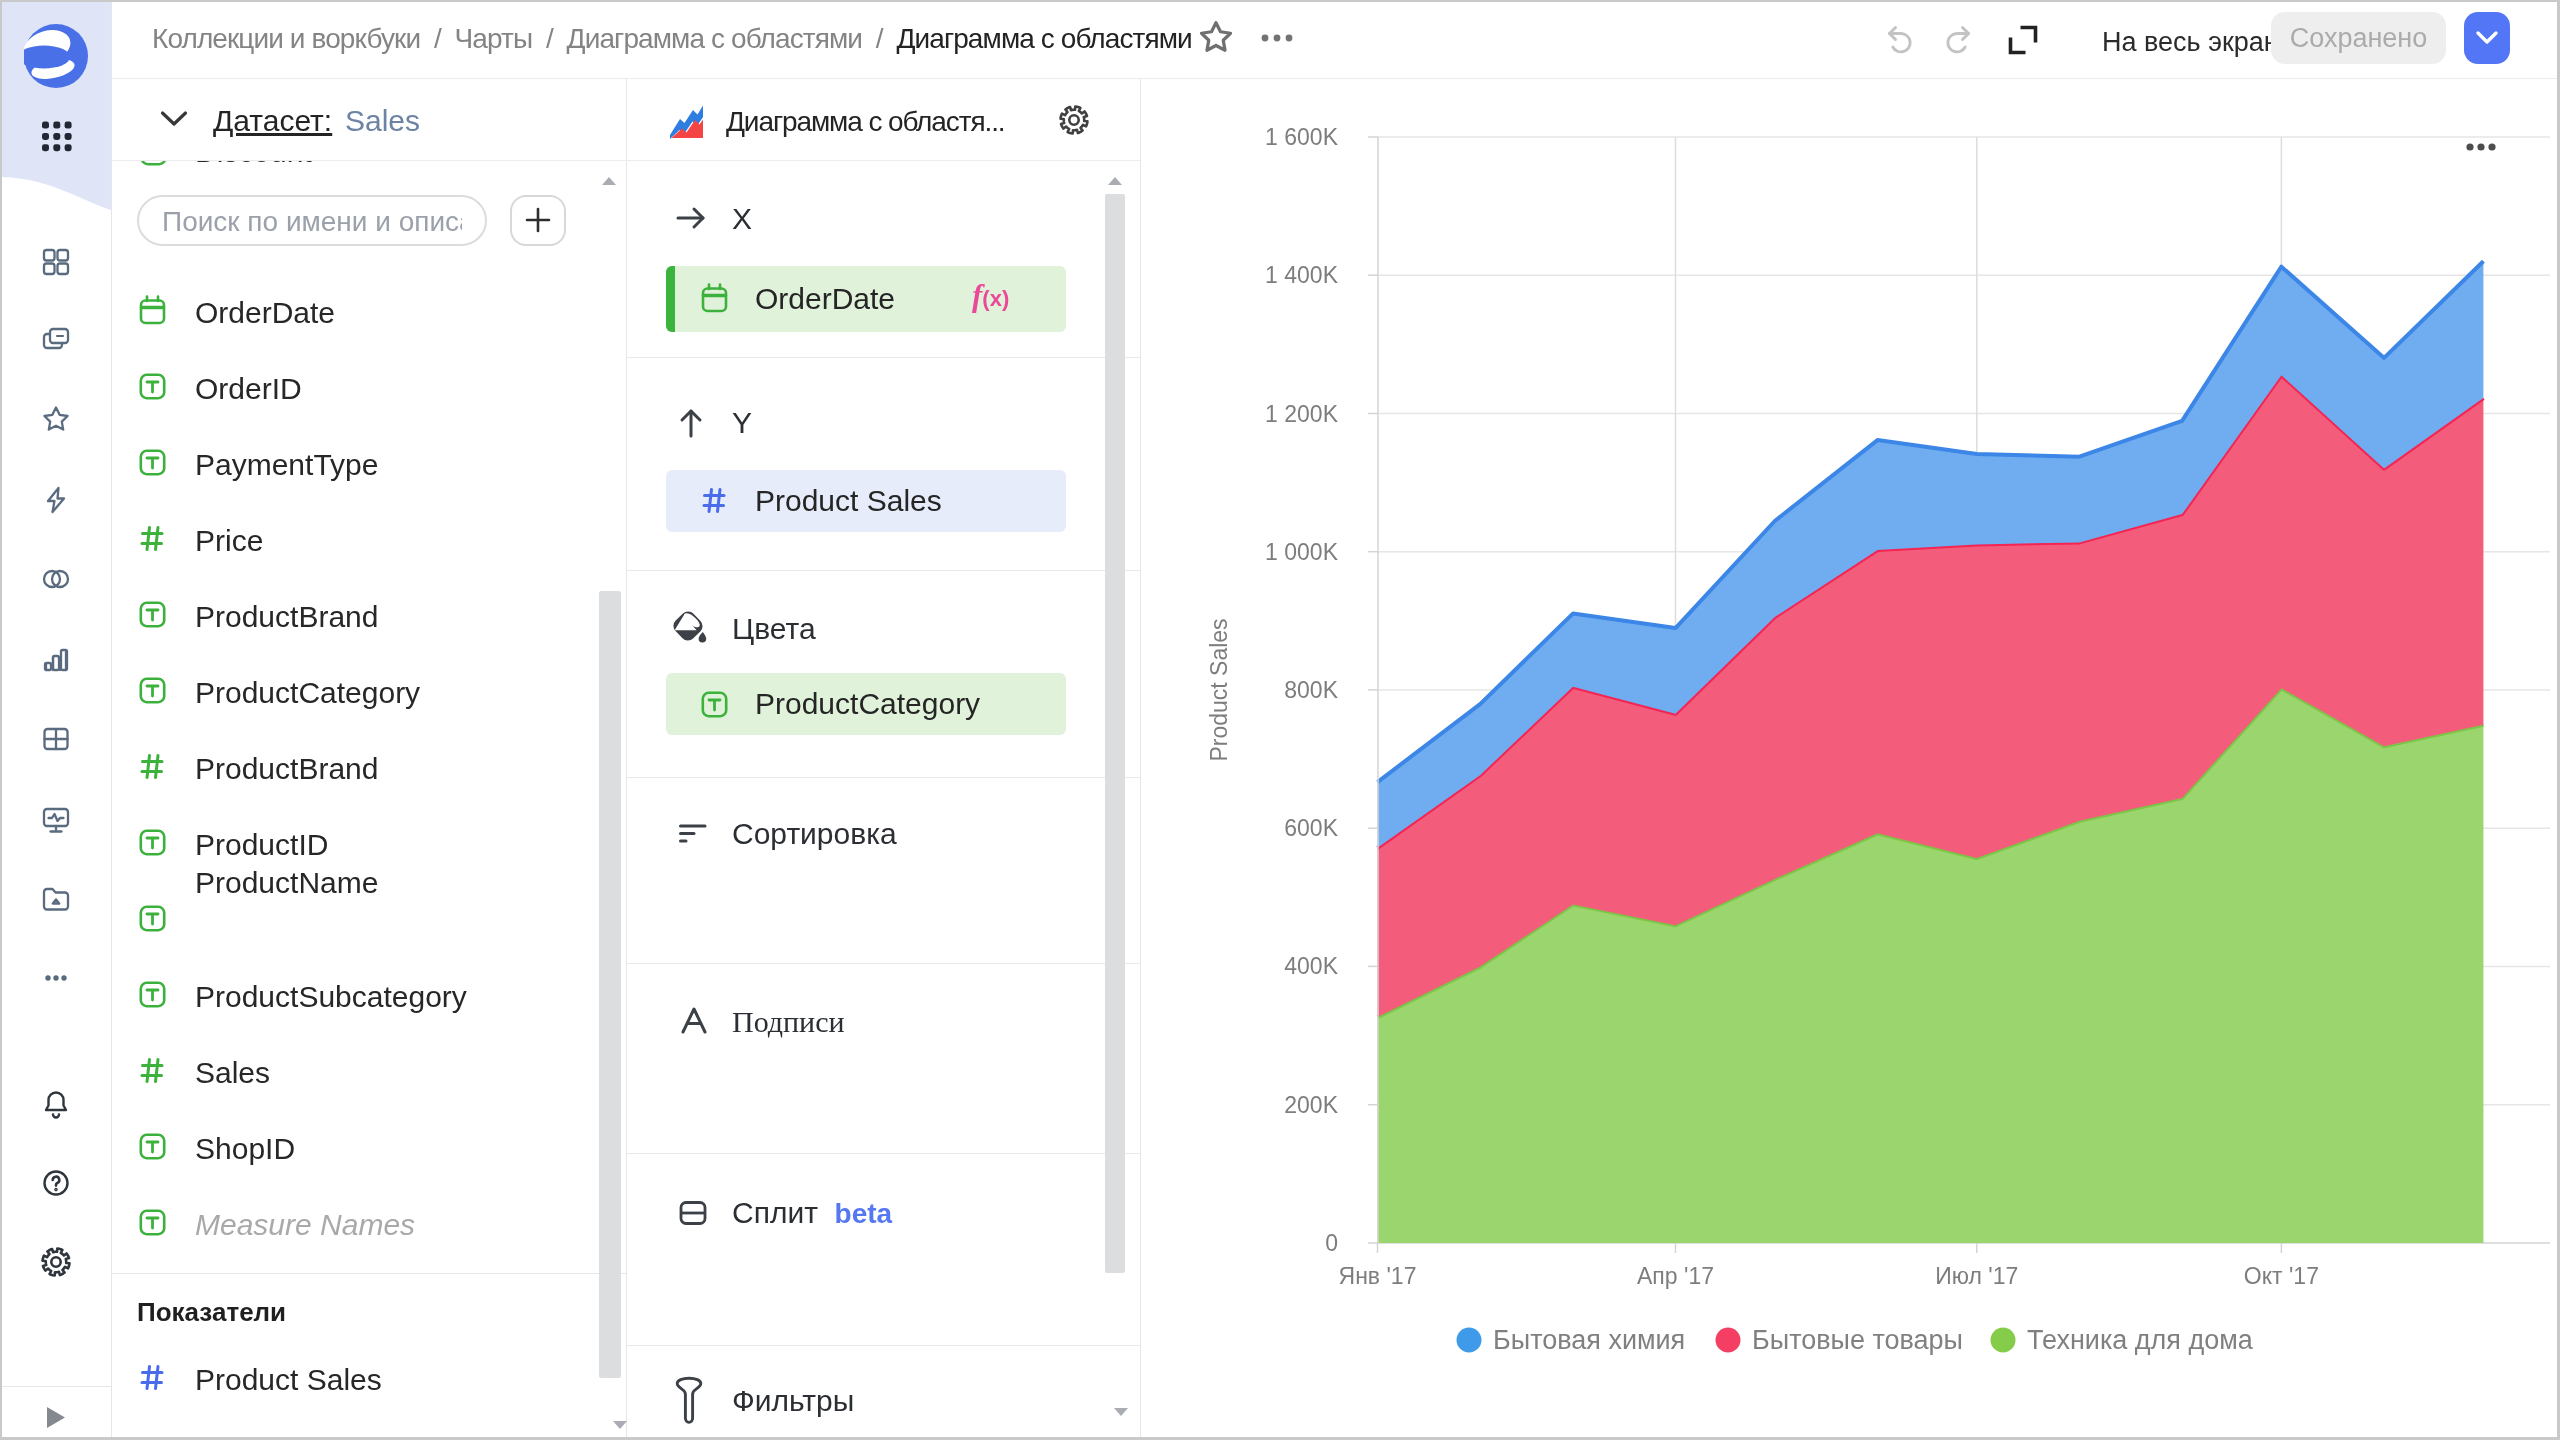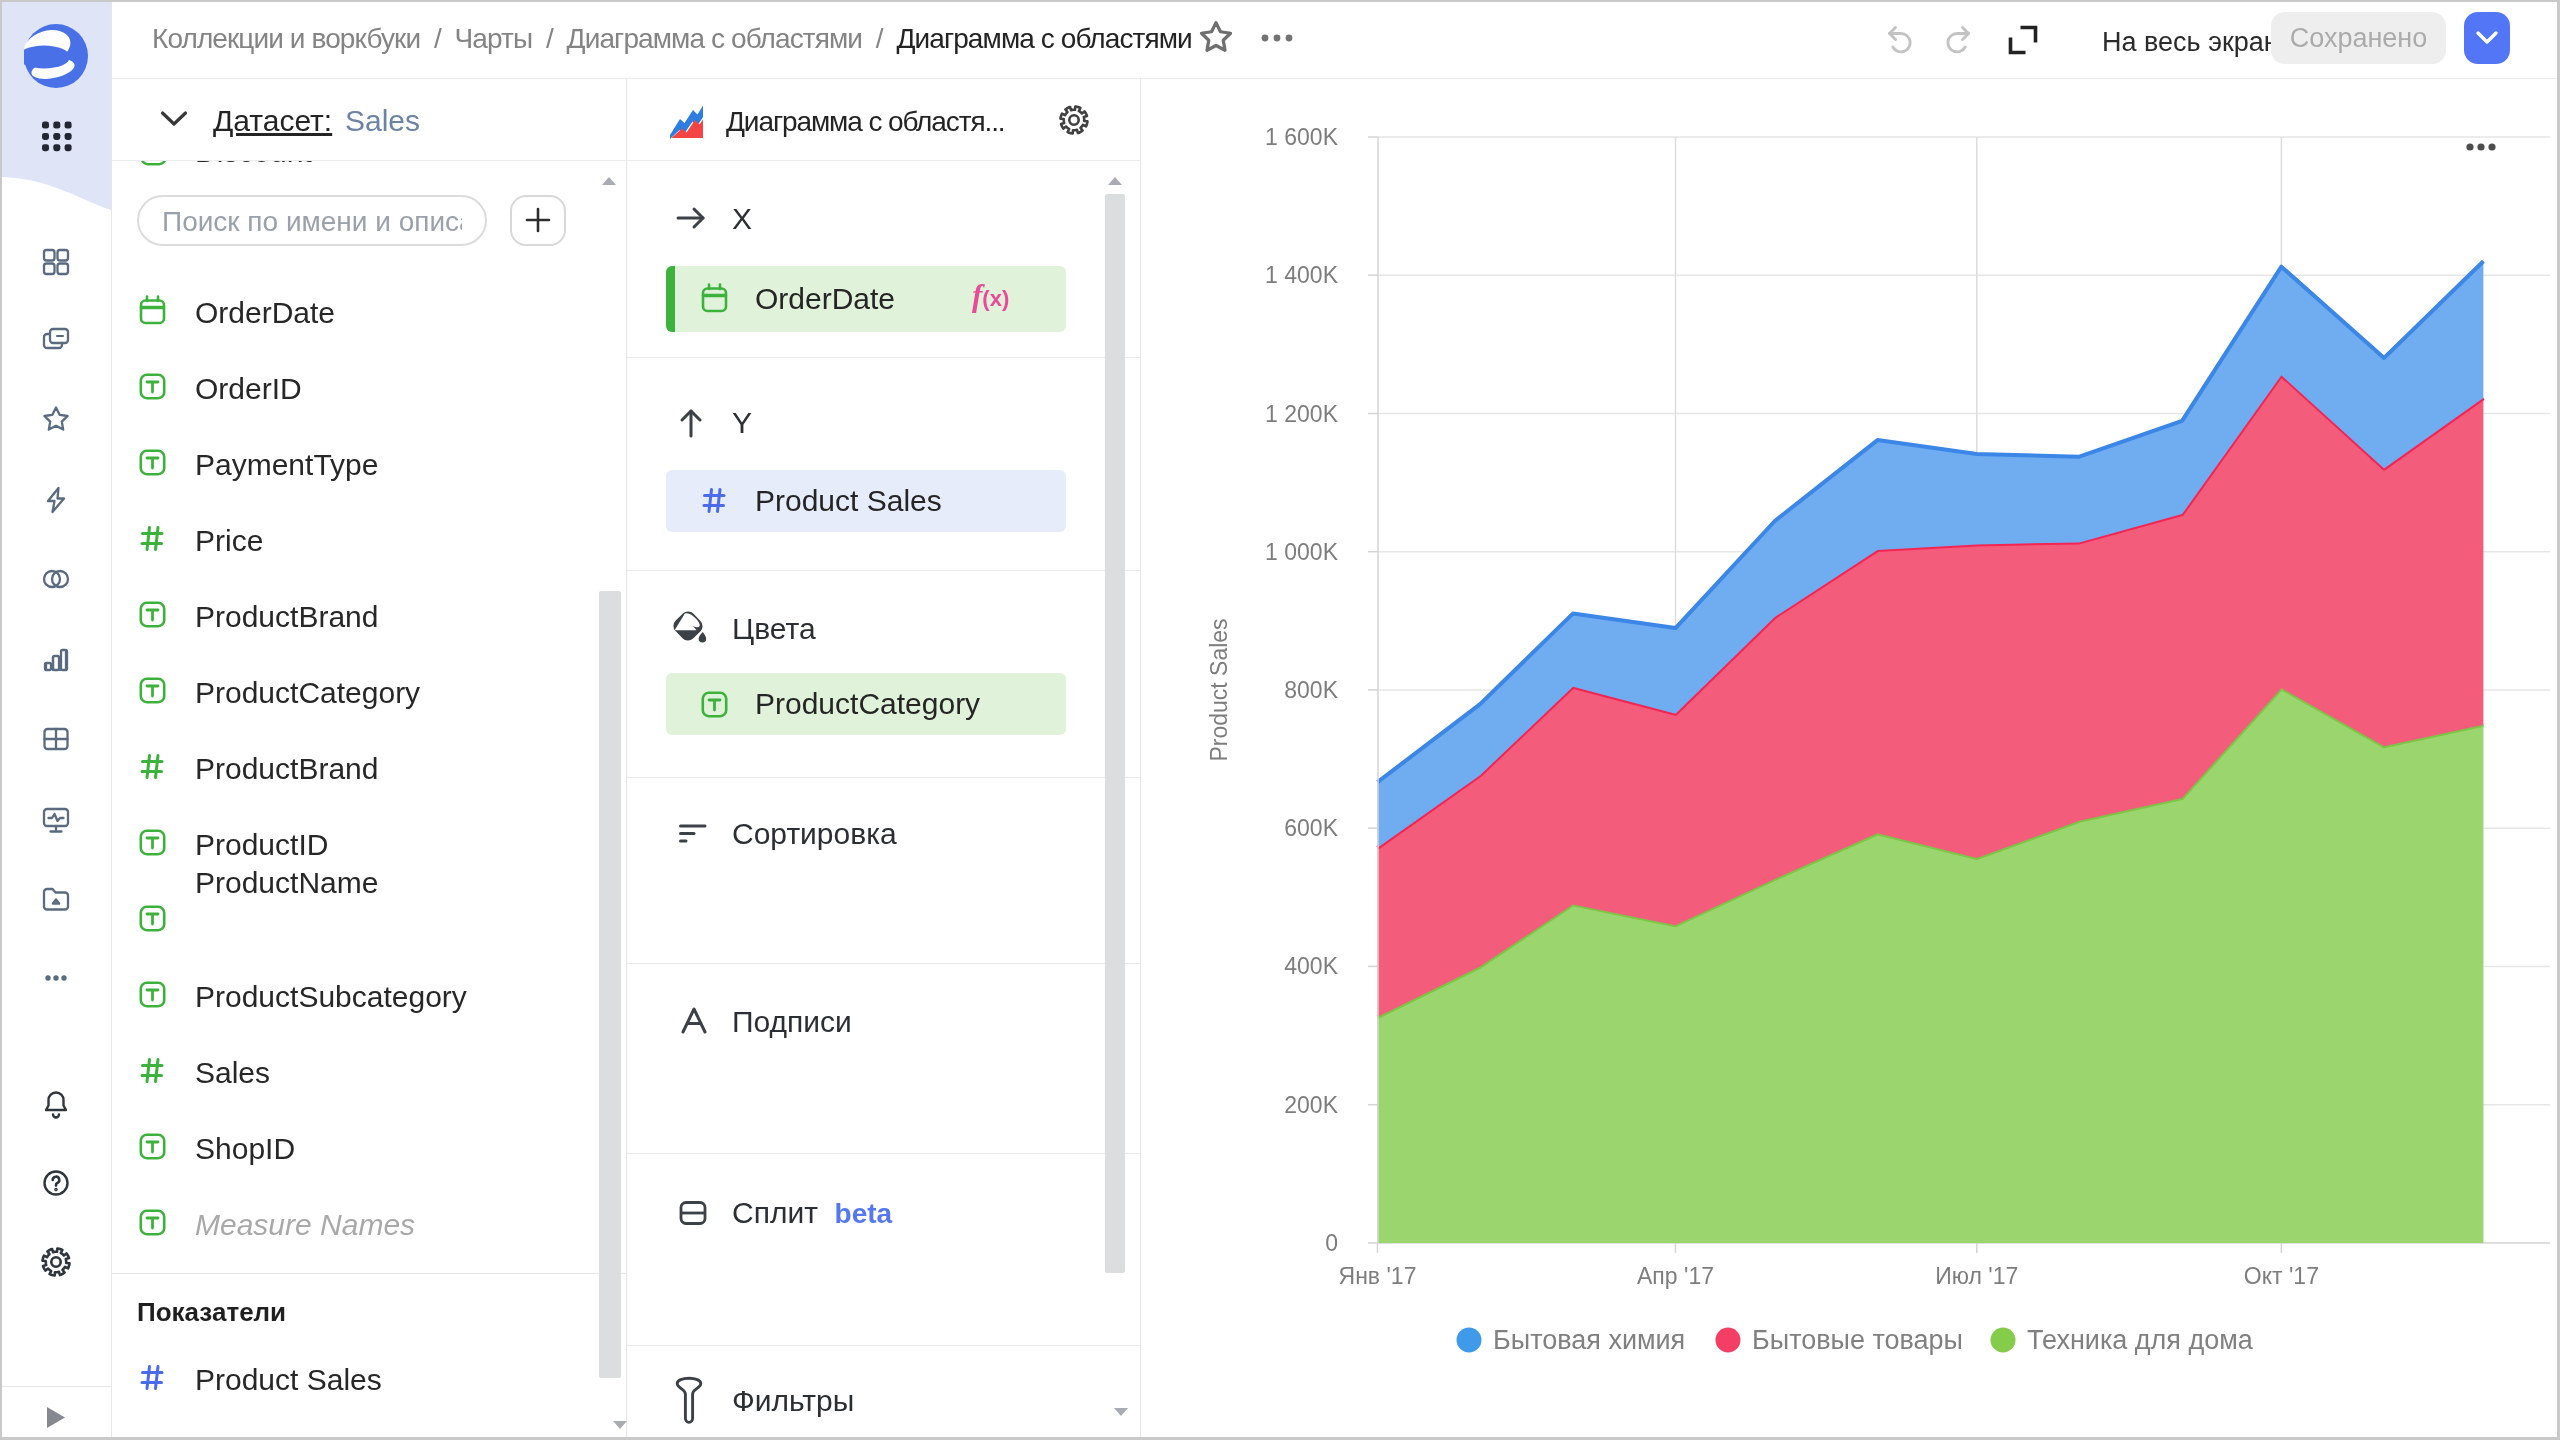--- a/index.html
+++ b/index.html
@@ -313,21 +313,21 @@
 <svg class="abs" style="left:678px;top:818px;" width="30" height="30" viewBox="0 0 30 30" fill="none" stroke="#3c4047" stroke-width="3" stroke-linecap="round">
 <path d="M2.5 8 H27"></path>
     <path d="M2.5 15.5 H16"></path>
     <path d="M2.5 23 H8"></path>
   </svg>
 <div class="seclbl" style="top:834px;">Сортировка</div>
 <svg class="abs" style="left:678px;top:1005px;" width="32" height="32" viewBox="0 0 32 32" fill="none" stroke="#3c4047" stroke-width="3" stroke-linecap="round" stroke-linejoin="round">
 <path d="M5 27 L16 4 L27 27"></path>
     <path d="M9.5 18.5 H22.5"></path>
   </svg>
-<div class="seclbl" style="top:1022px;">Подписи</div>
+<div class="seclbl" style="top:1022px;font-family:Liberation Serif, serif;">Подписи</div>
 <svg class="abs" style="left:678px;top:1198px;" width="30" height="30" viewBox="0 0 30 30" fill="none" stroke="#3c4047" stroke-width="2.8" stroke-linejoin="round">
 <rect x="3" y="4.5" width="24" height="21" rx="5"></rect>
     <path d="M3 15 H27"></path>
   </svg>
 <div class="seclbl" style="top:1213px;">Сплит&nbsp; <span style="color:#5577f0;font-weight:bold;font-size:28px;">beta</span></div>
 <svg class="abs" style="left:674px;top:1376px;" width="30" height="52" viewBox="0 0 30 52" fill="none" stroke="#3c4047" stroke-width="2.9" stroke-linejoin="round">
 <path d="M15 2.2 C21.5 2.2 26.8 4.4 26.8 7.6 C26.8 9.8 24.5 11.6 21.5 13.6 C19.3 15 18.6 16.2 18.6 18.4 L18.6 42 C18.6 44.6 17 46.4 15 46.4 C13 46.4 11.4 44.6 11.4 42 L11.4 18.4 C11.4 16.2 10.7 15 8.5 13.6 C5.5 11.6 3.2 9.8 3.2 7.6 C3.2 4.4 8.5 2.2 15 2.2 Z"></path>
   </svg>
 <div class="seclbl" style="top:1401px;">Фильтры</div>
 <svg class="abs" style="left:1106px;top:175px;" width="18" height="12" viewBox="0 0 18 12">

